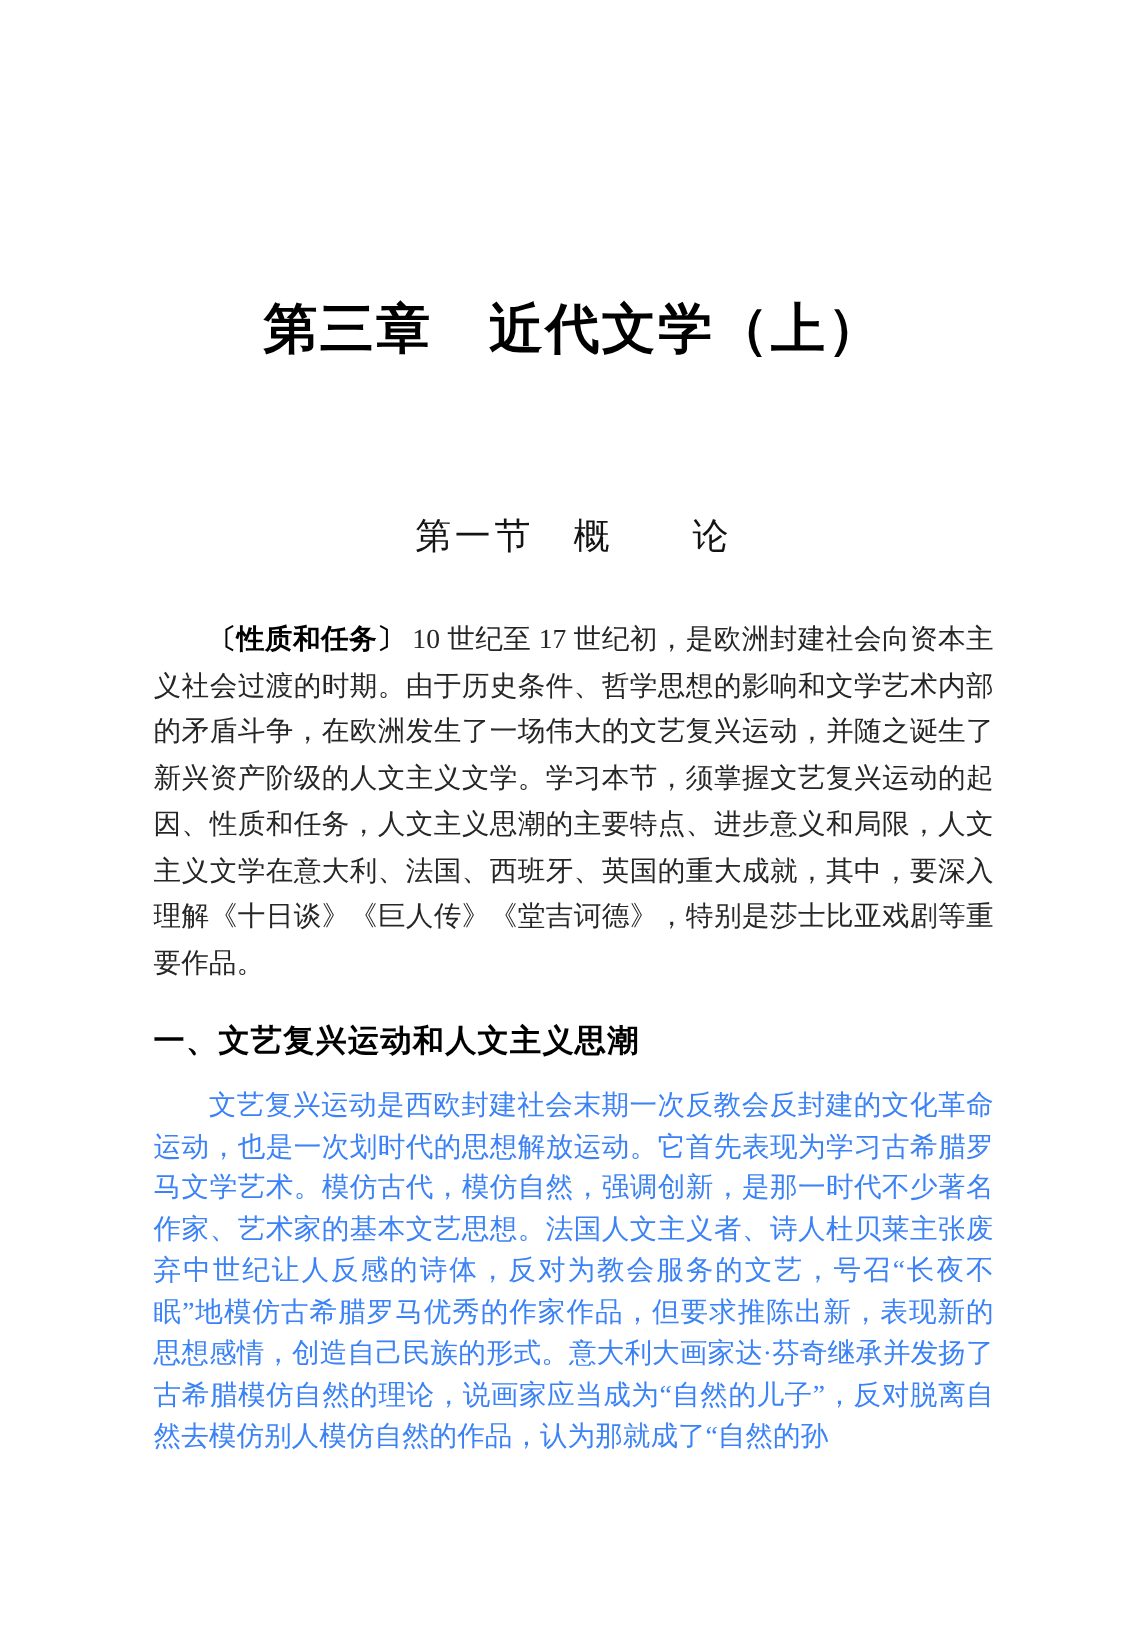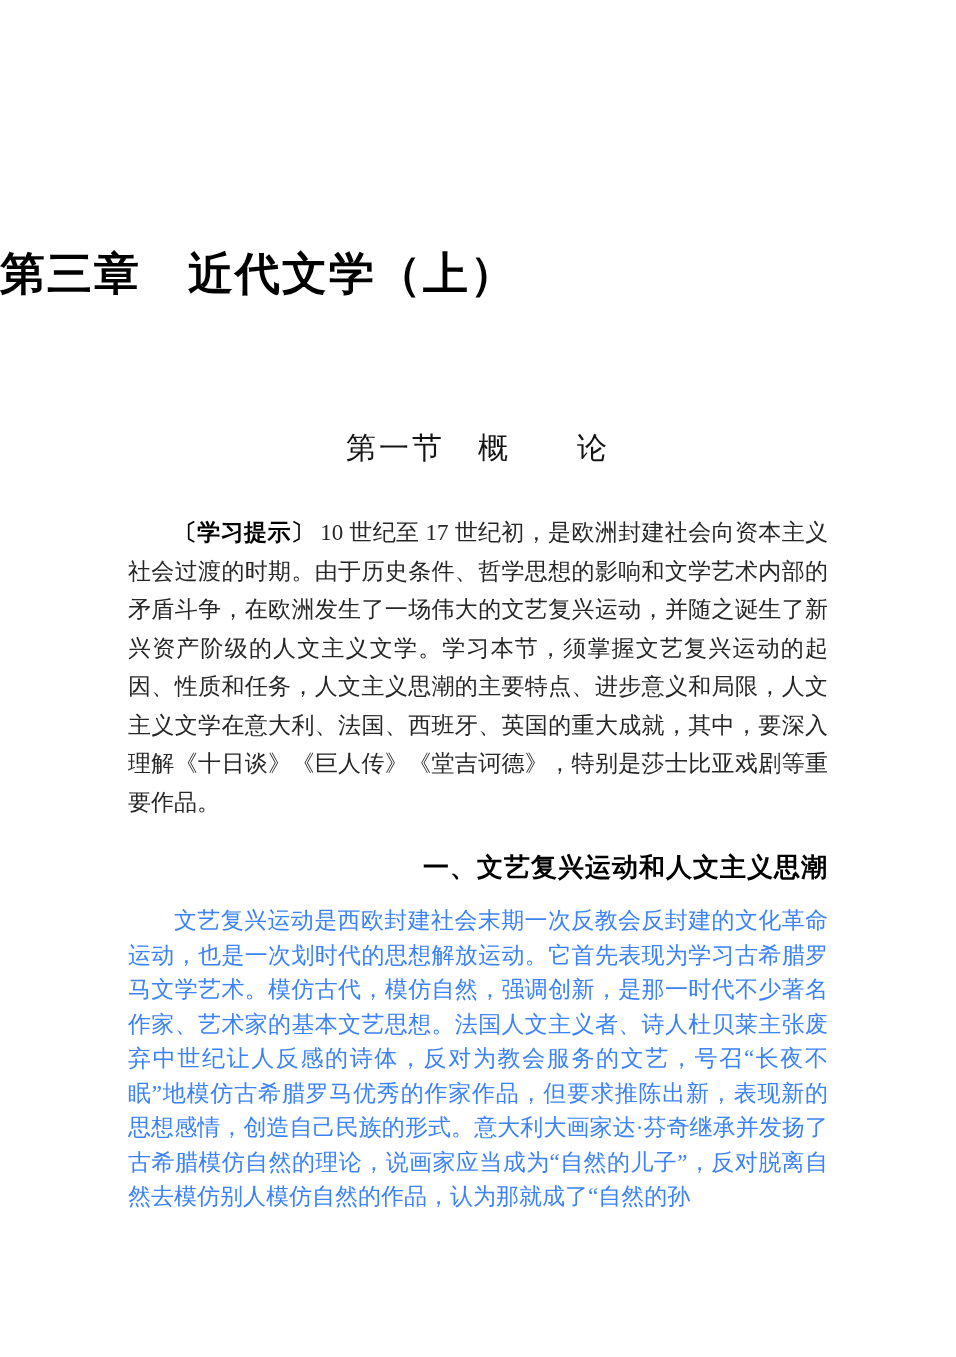--- a/index.html
+++ b/index.html
@@ -18,20 +18,21 @@
     background: #ffffff;
     color: #1e1e1e;
   }
 
   
   .chapter-title {
     position: absolute;
     top: 248px;
     left: 0;
     width: 956px;
+    text-align: center;
     font-family: "Liberation Sans", "DejaVu Sans", sans-serif;
     font-weight: bold;
     font-size: 45px;
     line-height: 52px;
     letter-spacing: 2px;
     color: #000000;
     white-space: pre;
   }
 
   
@@ -75,21 +76,20 @@
     position: absolute;
     top: 851px;
     left: 128px;
     width: 700px;
     font-family: "Liberation Sans", "DejaVu Sans", sans-serif;
     font-weight: bold;
     font-size: 26px;
     line-height: 32px;
     letter-spacing: 1px;
     color: #000000;
-    text-align: right;
   }
 
   
   .body-para {
     position: absolute;
     top: 904px;
     left: 128px;
     width: 700px;
     font-family: "Liberation Serif", "DejaVu Serif", serif;
     font-size: 23px;
@@ -101,19 +101,19 @@
 </style>
 </head>
 <body>
 
 <div class="page">
 
   <h1 class="chapter-title">第三章　近代文学（上）</h1>
 
   <h2 class="section-title">第一节　概　　论</h2>
 
-  <p class="intro-para"><span class="intro-label">〔学习提示〕</span><span> 10 世纪至 17 世纪初，是欧洲封建社会向资本主义社会过渡的时期。由于历史条件、哲学思想的影响和文学艺术内部的矛盾斗争，在欧洲发生了一场伟大的文艺复兴运动，并随之诞生了新兴资产阶级的人文主义文学。学习本节，须掌握文艺复兴运动的起因、性质和任务，人文主义思潮的主要特点、进步意义和局限，人文主义文学在意大利、法国、西班牙、英国的重大成就，其中，要深入理解《十日谈》《巨人传》《堂吉诃德》，特别是莎士比亚戏剧等重要作品。</span></p>
+  <p class="intro-para"><span class="intro-label">〔性质和任务〕</span><span> 10 世纪至 17 世纪初，是欧洲封建社会向资本主义社会过渡的时期。由于历史条件、哲学思想的影响和文学艺术内部的矛盾斗争，在欧洲发生了一场伟大的文艺复兴运动，并随之诞生了新兴资产阶级的人文主义文学。学习本节，须掌握文艺复兴运动的起因、性质和任务，人文主义思潮的主要特点、进步意义和局限，人文主义文学在意大利、法国、西班牙、英国的重大成就，其中，要深入理解《十日谈》《巨人传》《堂吉诃德》，特别是莎士比亚戏剧等重要作品。</span></p>
 
   <h3 class="section-heading">一、文艺复兴运动和人文主义思潮</h3>
 
   <p class="body-para">文艺复兴运动是西欧封建社会末期一次反教会反封建的文化革命运动，也是一次划时代的思想解放运动。它首先表现为学习古希腊罗马文学艺术。模仿古代，模仿自然，强调创新，是那一时代不少著名作家、艺术家的基本文艺思想。法国人文主义者、诗人杜贝莱主张废弃中世纪让人反感的诗体，反对为教会服务的文艺，号召“长夜不眠”地模仿古希腊罗马优秀的作家作品，但要求推陈出新，表现新的思想感情，创造自己民族的形式。意大利大画家达·芬奇继承并发扬了古希腊模仿自然的理论，说画家应当成为“自然的儿子”，反对脱离自然去模仿别人模仿自然的作品，认为那就成了“自然的孙</p>
 
 </div>
 
 </body></html>

